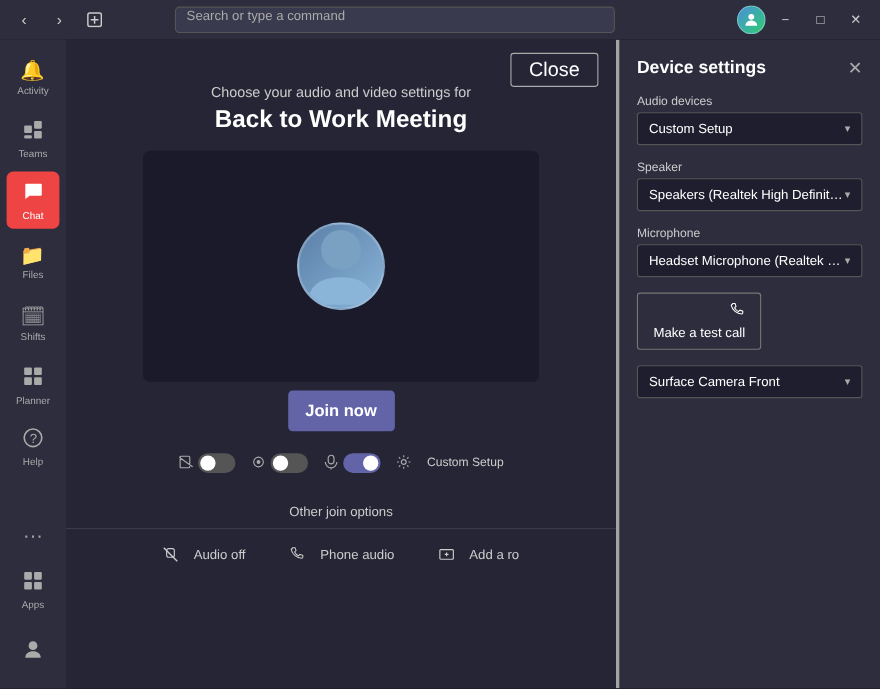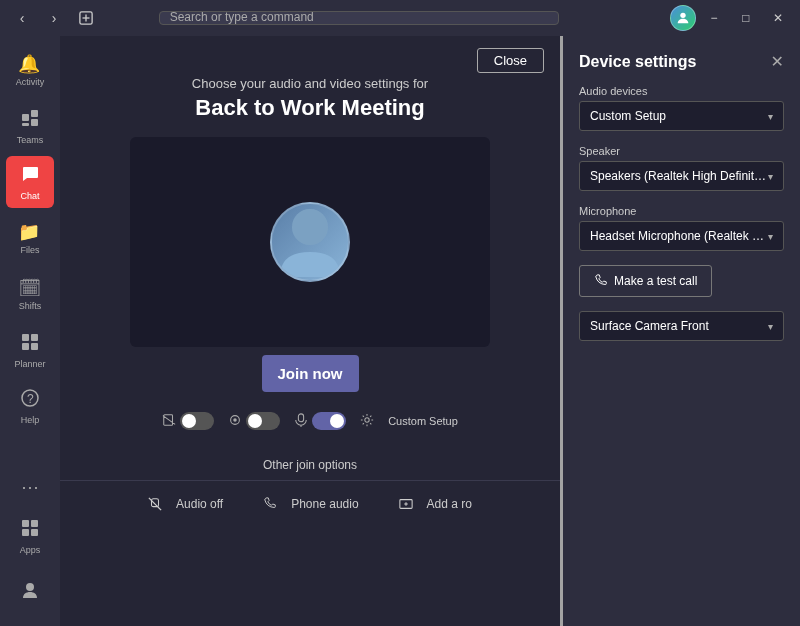--- a/index.html
+++ b/index.html
@@ -40,23 +40,23 @@
       border-radius: 4px;
       display: flex; align-items: center; justify-content: center;
     }
     .search-bar {
       flex: 1;
       max-width: 400px;
       margin: 0 auto;
       background: #3a3a4e;
       border: 1px solid #555;
       border-radius: 4px;
-      height: 14px;
-      display: flex;
-      align-items: flex-end;
+      height: 24px;
+      display: flex;
+      align-items: flex-start;
       padding: 0 10px;
       color: #aaa;
       font-size: 12px;
     }
     .titlebar-right {
       display: flex;
       align-items: center;
       gap: 4px;
       margin-left: auto;
     }
@@ -148,21 +148,21 @@
     .close-btn {
       position: absolute;
       top: 12px;
       right: 16px;
       background: transparent;
       border: 1px solid #aaa;
       color: #fff;
       padding: 4px 16px;
       border-radius: 3px;
       cursor: pointer;
-      font-size: 13px;
+      font-size: 18px;
     }
     .meeting-header {
       margin-top: 40px;
       text-align: center;
     }
     .meeting-header .subtitle {
       color: #ccc;
       font-size: 13px;
       margin-bottom: 4px;
     }
@@ -333,20 +333,21 @@
       border: 1px solid #777;
       color: #fff;
       padding: 8px 14px;
       border-radius: 3px;
       font-size: 12px;
       cursor: pointer;
       display: flex;
       align-items: flex-end;
       gap: 6px;
       align-self: flex-start;
+      flex-direction: column;
     }
   </style>
 </head>
 <body>
 
 <div class="titlebar">
   <div class="titlebar-nav">
     <button class="titlebar-btn">‹</button>
     <button class="titlebar-btn">›</button>
     <button class="titlebar-btn">

